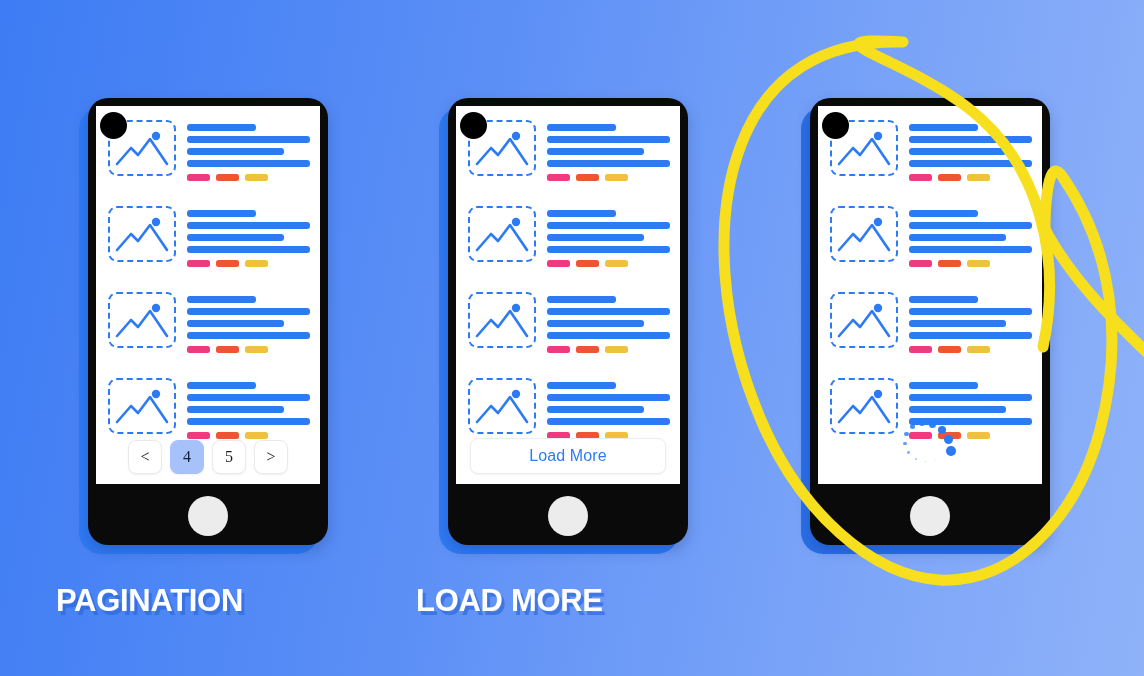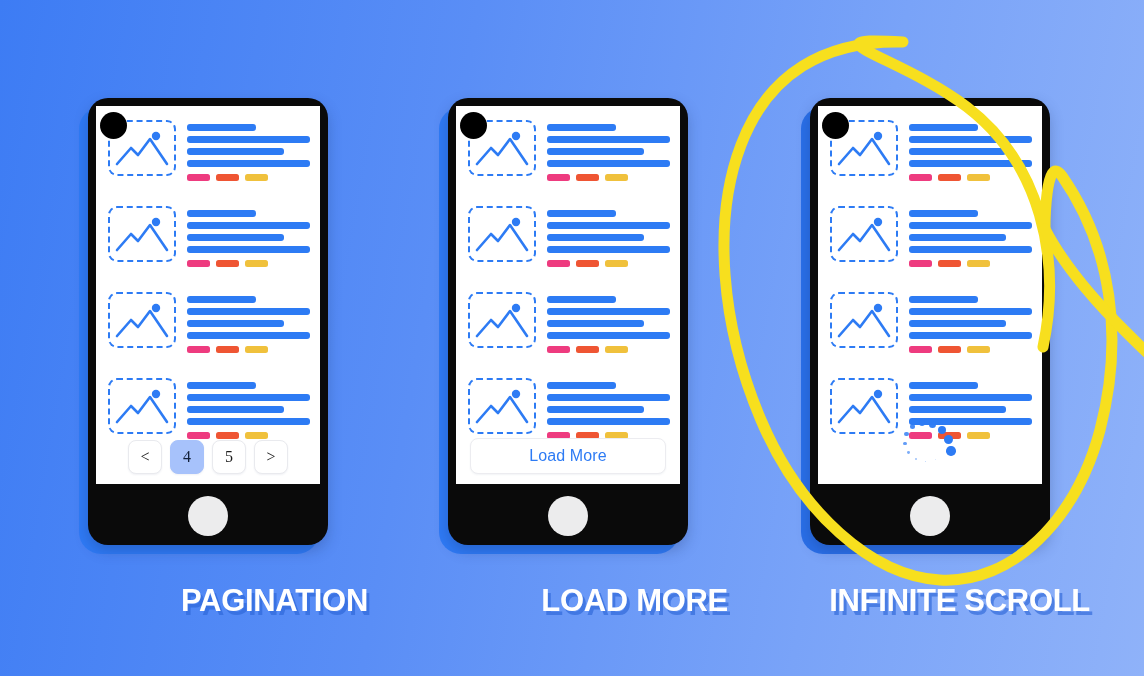--- a/index.html
+++ b/index.html
@@ -217,23 +217,23 @@
     position: absolute;
     border-radius: 50%;
     background: #2d7bf4;
     display: block;
   }
 
   
   .caption {
     position: absolute;
     top: 583px;
-    left: 0;
+    left: 8px;
     width: 320px;
-    text-align: right;
+    text-align: left;
     font-size: 31px;
     font-weight: bold;
     letter-spacing: -0.3px;
     color: #ffffff;
     text-shadow: 3px 4px 0 rgba(42,100,214,0.62);
     white-space: nowrap;
   }
 
   
   .annotation {
@@ -546,21 +546,20 @@
             <i style="width:2.2px;height:2.2px;left:12.6px;top:43.6px;opacity:0.48"></i>
             <i style="width:1.7px;height:1.7px;left:22.5px;top:46.5px;opacity:0.34"></i>
             <i style="width:1.3px;height:1.3px;left:32.8px;top:45.2px;opacity:0.20"></i>
           </div>
 
         </div>
         <div class="camera-dot"></div>
         <div class="home-btn"></div>
       </div>
     </div>
-    <div class="caption">INFINITE SCROLL</div>
   </div>
 
   <svg class="annotation" viewBox="0 0 1144 676">
     <path d="M1043 347
              C 1062 258, 1040 163, 967 107
              C 900 56, 800 36, 903 42
              C 824 40, 768 74, 741 145
              C 712 221, 721 326, 761 420
              C 800 512, 872 576, 940 580
              C 1012 584, 1076 520, 1100 430

